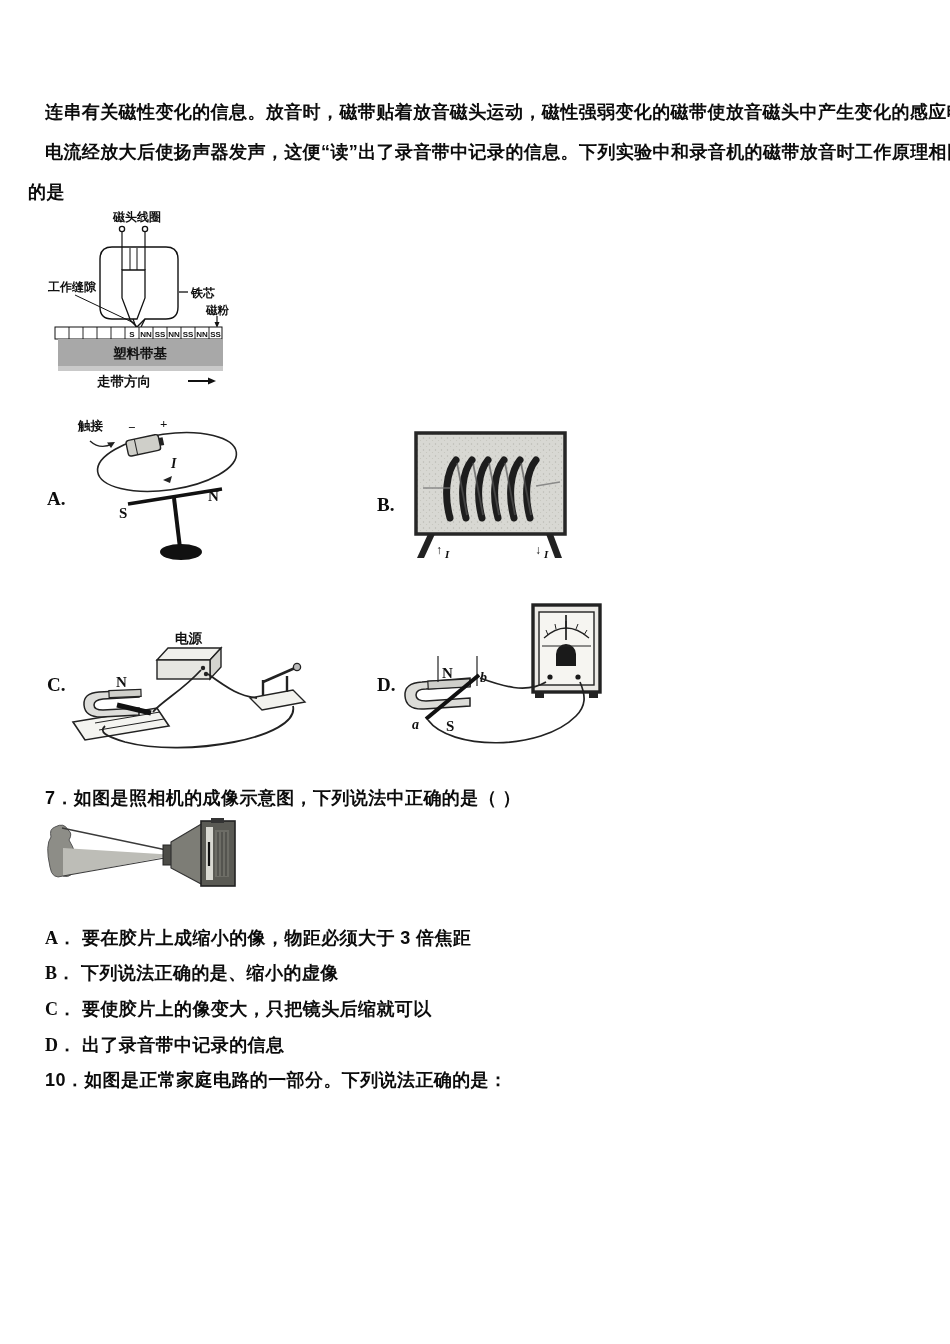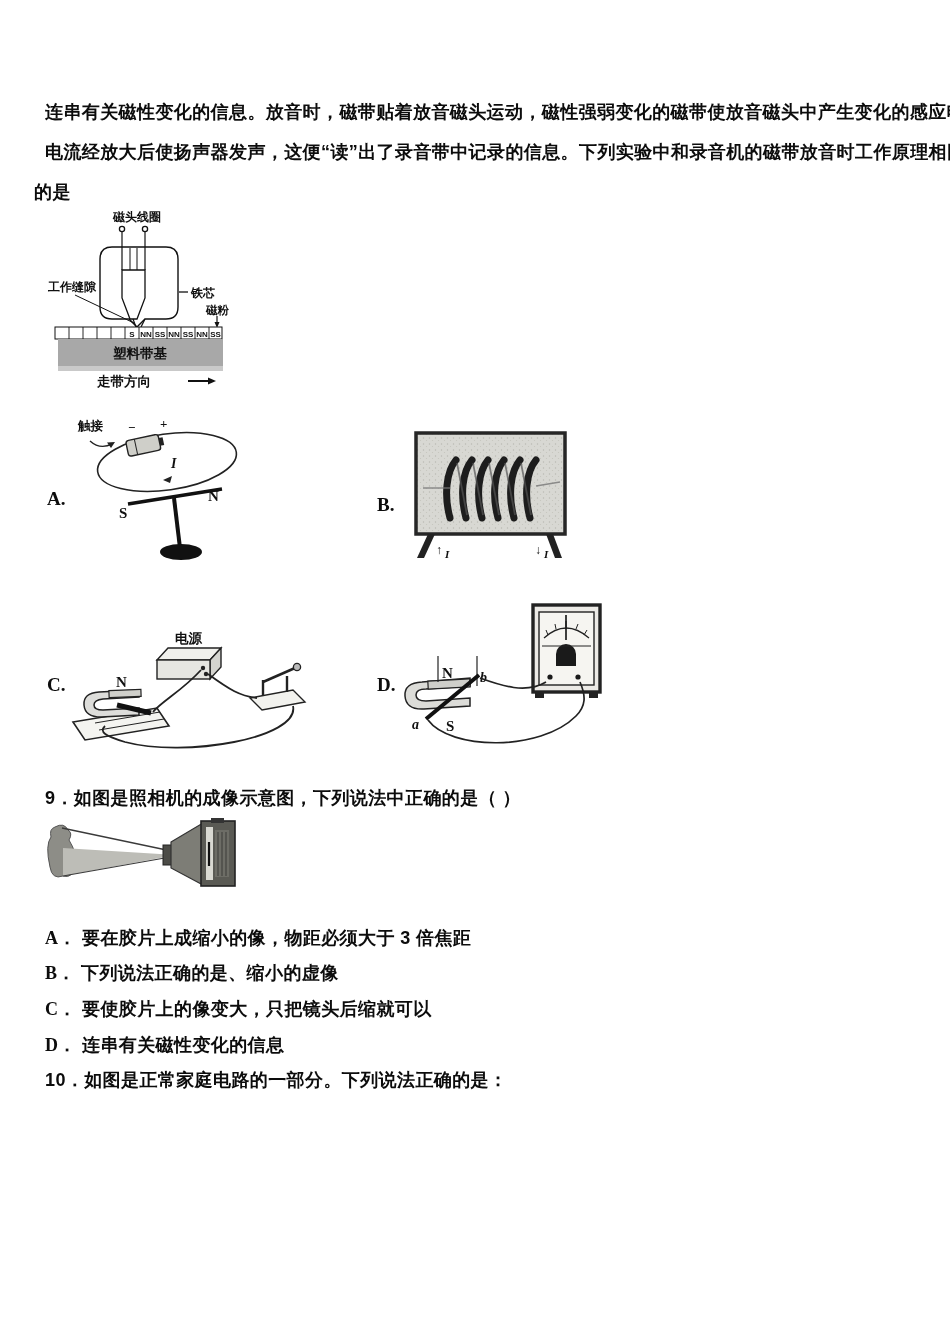--- a/index.html
+++ b/index.html
@@ -15,21 +15,21 @@
   svg .serif{font-family:"Liberation Serif",serif;}
   svg .it{font-style:italic;font-weight:bold;}
 </style>
 </head>
 <body>
 
 <div id="page">
 
   <div class="abs cn" style="left:45px;top:100px;">连串有关磁性变化的信息。放音时，磁带贴着放音磁头运动，磁性强弱变化的磁带使放音磁头中产生变化的感应电流，</div>
   <div class="abs cn" style="left:45px;top:140px;">电流经放大后使扬声器发声，这便“读”出了录音带中记录的信息。下列实验中和录音机的磁带放音时工作原理相同</div>
-  <div class="abs cn" style="left:34px;top:180px;font-family:Liberation Serif, serif;">的是</div>
+  <div class="abs cn" style="left:28px;top:180px;font-family:Liberation Serif, serif;">的是</div>
 
   <svg class="abs" style="left:45px;top:206px;" width="192" height="188" viewBox="0 0 192 188">
     <text x="92" y="15" font-size="12" text-anchor="middle">磁头线圈</text>
 
     <circle cx="77" cy="23" r="2.6" fill="#fff" stroke="#111" stroke-width="1.3"></circle>
     <circle cx="100" cy="23" r="2.6" fill="#fff" stroke="#111" stroke-width="1.3"></circle>
     <line x1="77" y1="26" x2="77" y2="64" stroke="#111" stroke-width="1.2"></line>
     <line x1="100" y1="26" x2="100" y2="64" stroke="#111" stroke-width="1.2"></line>
     <line x1="85" y1="42" x2="85" y2="64" stroke="#111" stroke-width="1"></line>
     <line x1="92" y1="42" x2="92" y2="64" stroke="#111" stroke-width="1"></line>
@@ -223,21 +223,21 @@
     <text x="56" y="133" font-size="15" class="serif">S</text>
     <text x="22" y="131" font-size="14" class="serif it">a</text>
     <text x="90" y="84" font-size="14" class="serif it">b</text>
 
     <g fill="none" stroke="#222" stroke-width="1.7">
       <path d="M38,122 C 60,152 150,154 186,118 C 196,108 196,98 190,84"></path>
       <path d="M90,80 C 112,88 136,96 156,84"></path>
     </g>
   </svg>
 
-  <div class="abs cn" style="left:45px;top:786px;">9．如图是照相机的成像示意图，下列说法中正确的是（ ）</div>
+  <div class="abs cn" style="left:45px;top:786px;">7．如图是照相机的成像示意图，下列说法中正确的是（ ）</div>
 
   <svg class="abs" style="left:43px;top:818px;" width="200" height="70" viewBox="0 0 200 70">
 
     <path d="M12,9 q9,-5 13,3 q5,3 1,10 q9,14 5,26 q-1,13 -11,10 q-11,4 -13,-9 q-5,-22 1,-30 q-2,-8 4,-10 z" fill="#8d8d87" stroke="#555" stroke-width="1"></path>
 
     <polygon points="20,58 133,37 20,30" fill="#bdbdb7"></polygon>
     <line x1="19" y1="10" x2="133" y2="34" stroke="#3a3a3a" stroke-width="1.4"></line>
     <line x1="20" y1="58" x2="133" y2="38" stroke="#3a3a3a" stroke-width="1.2"></line>
 
     <g>
@@ -263,18 +263,18 @@
   <div class="abs optrow" style="left:45px;top:961px;">
     <span class="letter">B．</span>
     <span class="cn">下列说法正确的是、缩小的虚像</span>
   </div>
   <div class="abs optrow" style="left:45px;top:997px;">
     <span class="letter">C．</span>
     <span class="cn">要使胶片上的像变大，只把镜头后缩就可以</span>
   </div>
   <div class="abs optrow" style="left:45px;top:1033px;">
     <span class="letter">D．</span>
-    <span class="cn">连串有关磁性变化的信息</span>
+    <span class="cn">出了录音带中记录的信息</span>
   </div>
 
   <div class="abs cn" style="left:45px;top:1068px;text-align:right;">10．如图是正常家庭电路的一部分。下列说法正确的是：</div>
 
 </div>
 
 </body></html>

